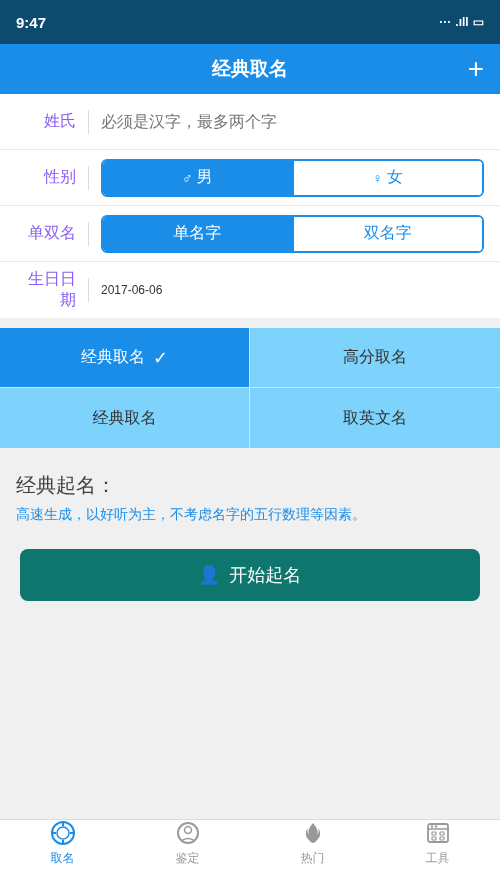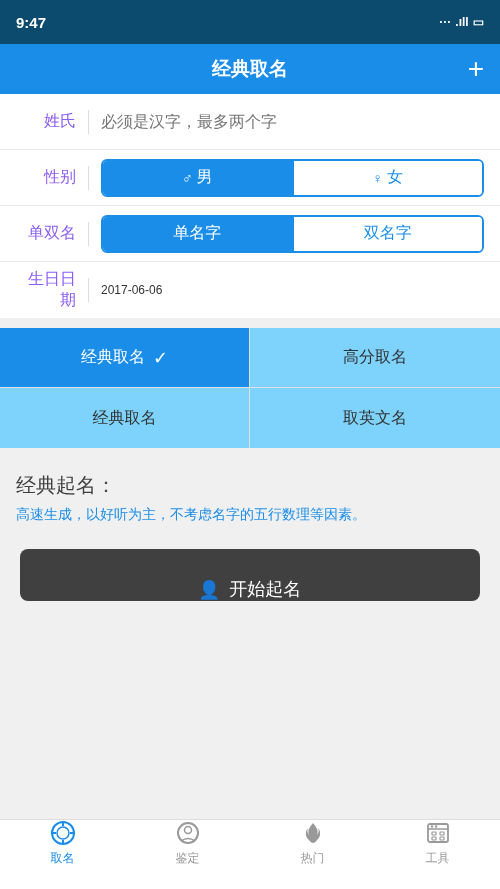--- a/index.html
+++ b/index.html
@@ -184,27 +184,27 @@
       line-height: 1.6;
     }
 
     
     .start-btn-section {
       padding: 10px 20px 20px;
     }
     .start-btn {
       width: 100%;
       height: 52px;
-      background: #404040;
+      background: #0f766e;
       border: none;
       border-radius: 8px;
       color: white;
       font-size: 18px;
       display: flex;
-      align-items: flex-end;
+      align-items: center;
       justify-content: center;
       cursor: pointer;
       gap: 8px;
     }
     .start-btn-icon {
       font-size: 18px;
     }
 
     
     .bottom-nav {

